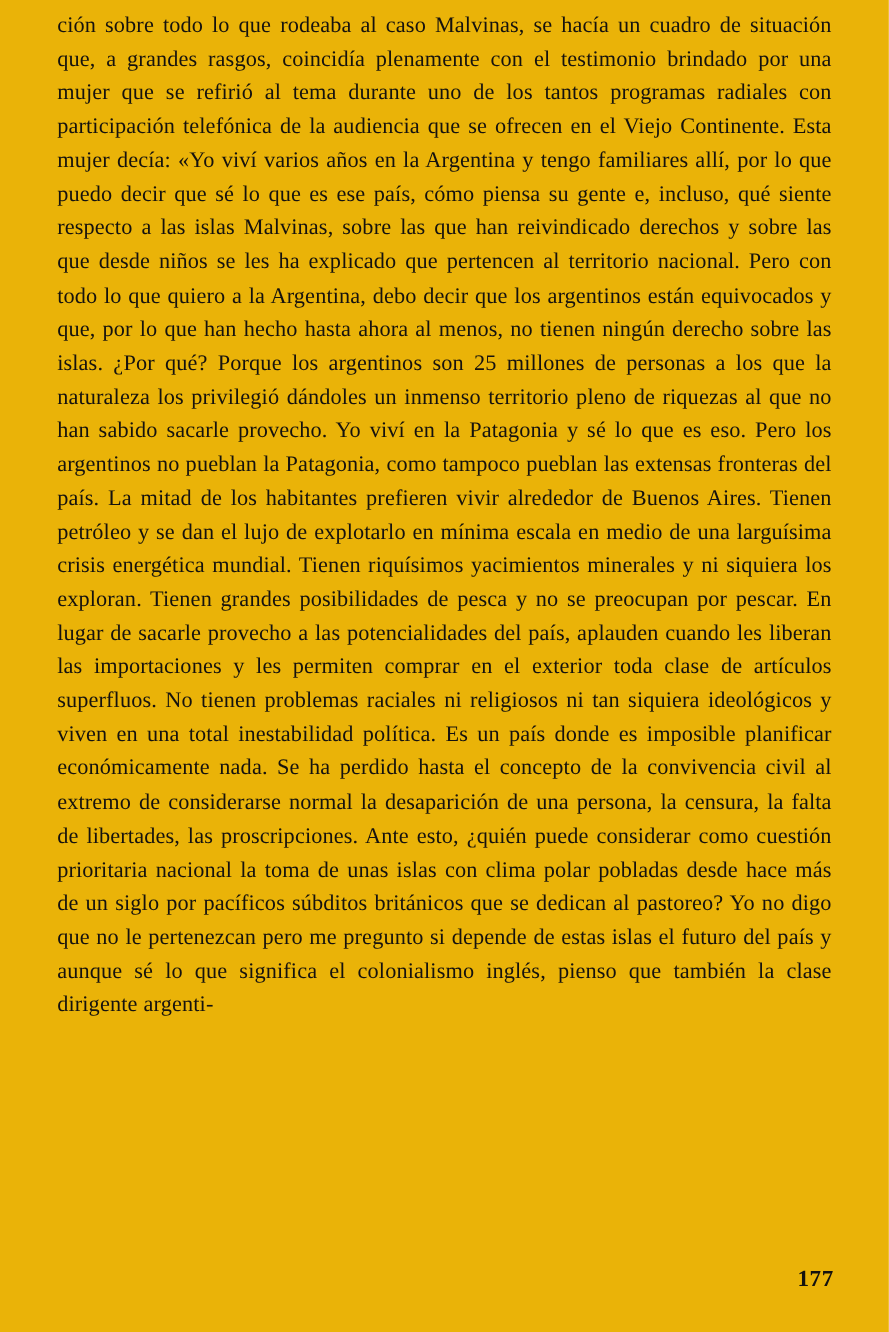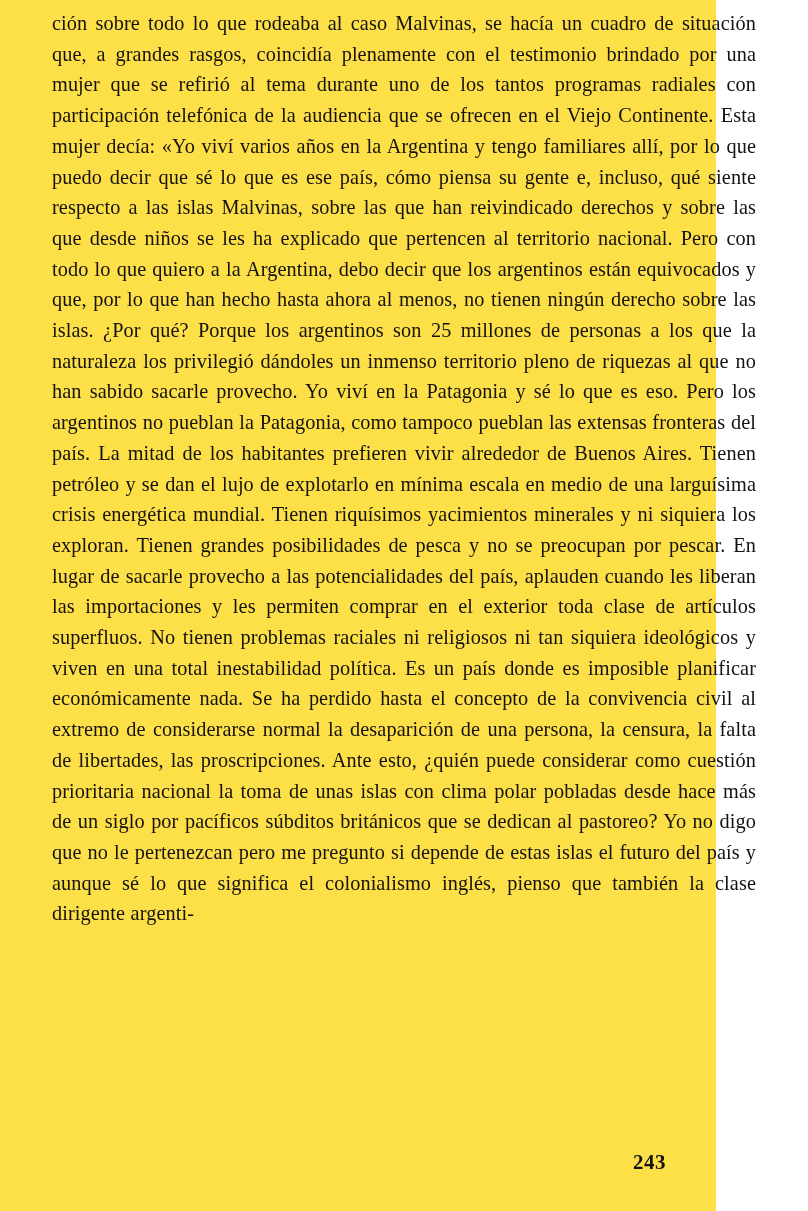--- a/index.html
+++ b/index.html
@@ -12,23 +12,23 @@
     height: 1211px;
     font-family: "Liberation Serif", serif;
     color: #14110f;
     position: relative;
     overflow: hidden;
   }
   .page {
     position: absolute;
     left: 0;
     top: 0;
-    width: 716px;
+    width: 808px;
     height: 1211px;
-    background: #fde047;
+    background: #eab308;
   }
   .text-block {
     position: absolute;
     left: 52px;
     top: 8px;
     width: 704px;
   }
   .para {
     margin: 0;
     text-align: justify;
@@ -56,15 +56,15 @@
 </style>
 </head>
 <body>
 
 <div class="page">
 
   <div class="text-block">
     <p class="para">ción sobre todo lo que rodeaba al caso Malvinas, se hacía un cuadro de situación que, a grandes rasgos, coincidía plenamente con el testimonio brindado por una mujer que se refirió al tema durante uno de los tantos programas radiales con participación telefónica de la audiencia que se ofrecen en el Viejo Continente. Esta mujer decía: «Yo viví varios años en la Argentina y tengo familiares allí, por lo que puedo decir que sé lo que es ese país, cómo piensa su gente e, incluso, qué siente respecto a las islas Malvinas, sobre las que han reivindicado derechos y sobre las que desde niños se les ha explicado que pertencen al territorio nacional. Pero con todo lo que quiero a la Argentina, debo decir que los argentinos están equivocados y que, por lo que han hecho hasta ahora al menos, no tienen ningún derecho sobre las islas. ¿Por qué? Porque los argentinos son 25 millones de personas a los que la naturaleza los privilegió dándoles un inmenso territorio pleno de riquezas al que no han sabido sacarle provecho. Yo viví en la Patagonia y sé lo que es eso. Pero los argentinos no pueblan la Patagonia, como tampoco pueblan las extensas fronteras del país. La mitad de los habitantes prefieren vivir alrededor de Buenos Aires. Tienen petróleo y se dan el lujo de explotarlo en mínima escala en medio de una larguísima crisis energética mundial. Tienen riquísimos yacimientos minerales y ni siquiera los exploran. Tienen grandes posibilidades de pesca y no se preocupan por pescar. En lugar de sacarle provecho a las potencialidades del país, aplauden cuando les liberan las importaciones y les permiten comprar en el exterior toda clase de artículos superfluos. No tienen problemas raciales ni religiosos ni tan siquiera ideológicos y viven en una total inestabilidad política. Es un país donde es imposible planificar económicamente nada. Se ha perdido hasta el concepto de la convivencia civil al extremo de considerarse normal la desaparición de una persona, la censura, la falta de libertades, las proscripciones. Ante esto, ¿quién puede considerar como cuestión prioritaria nacional la toma de unas islas con clima polar pobladas desde hace más de un siglo por pacíficos súbditos británicos que se dedican al pastoreo? Yo no digo que no le pertenezcan pero me pregunto si depende de estas islas el futuro del país y aunque sé lo que significa el colonialismo inglés, pienso que también la clase dirigente argenti-</p>
   </div>
 
-  <div class="folio">243</div>
+  <div class="folio">177</div>
 
 </div>
 
 </body></html>

